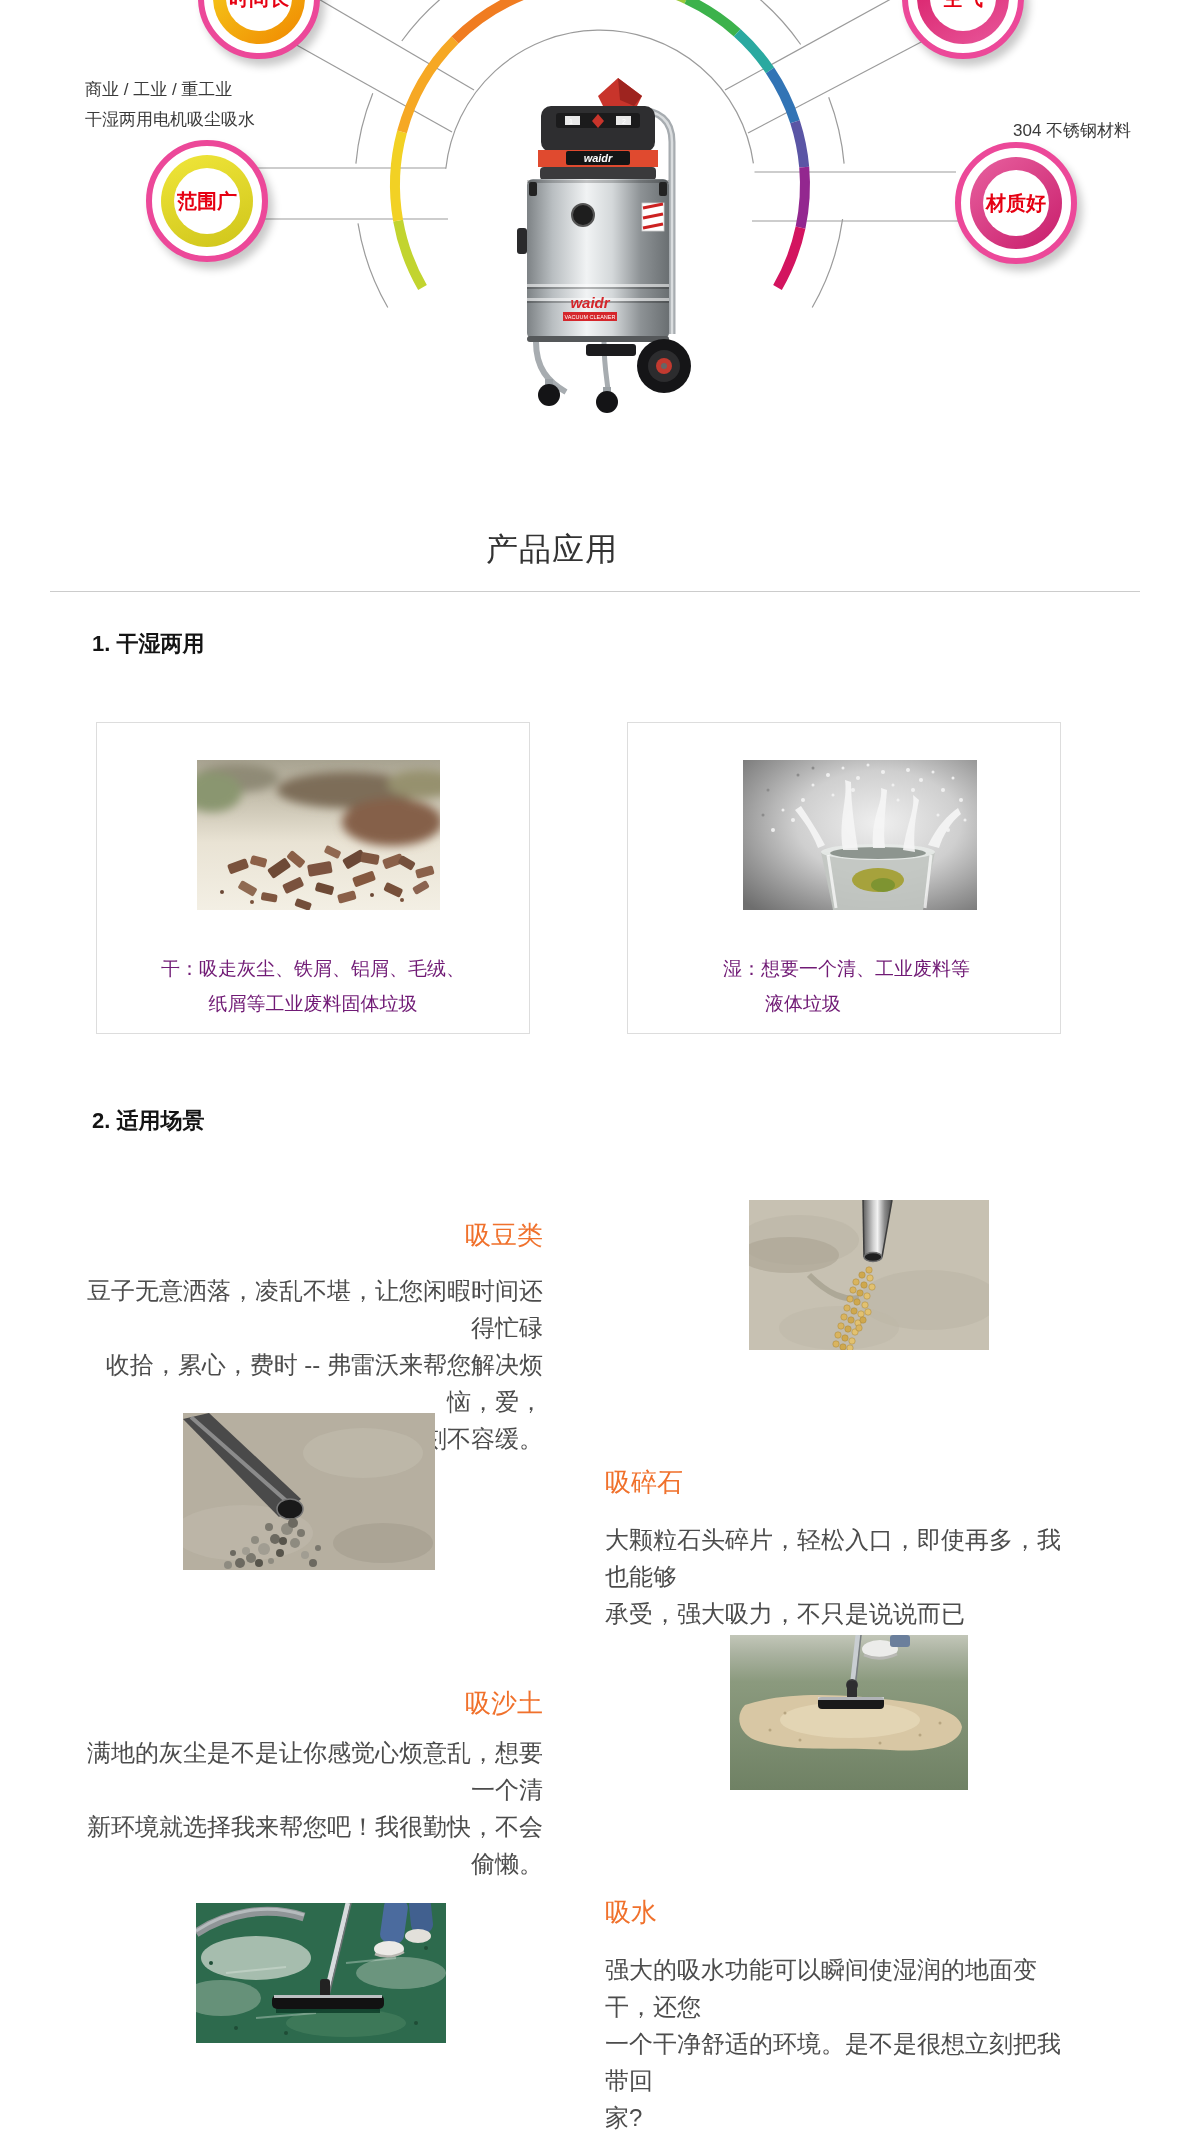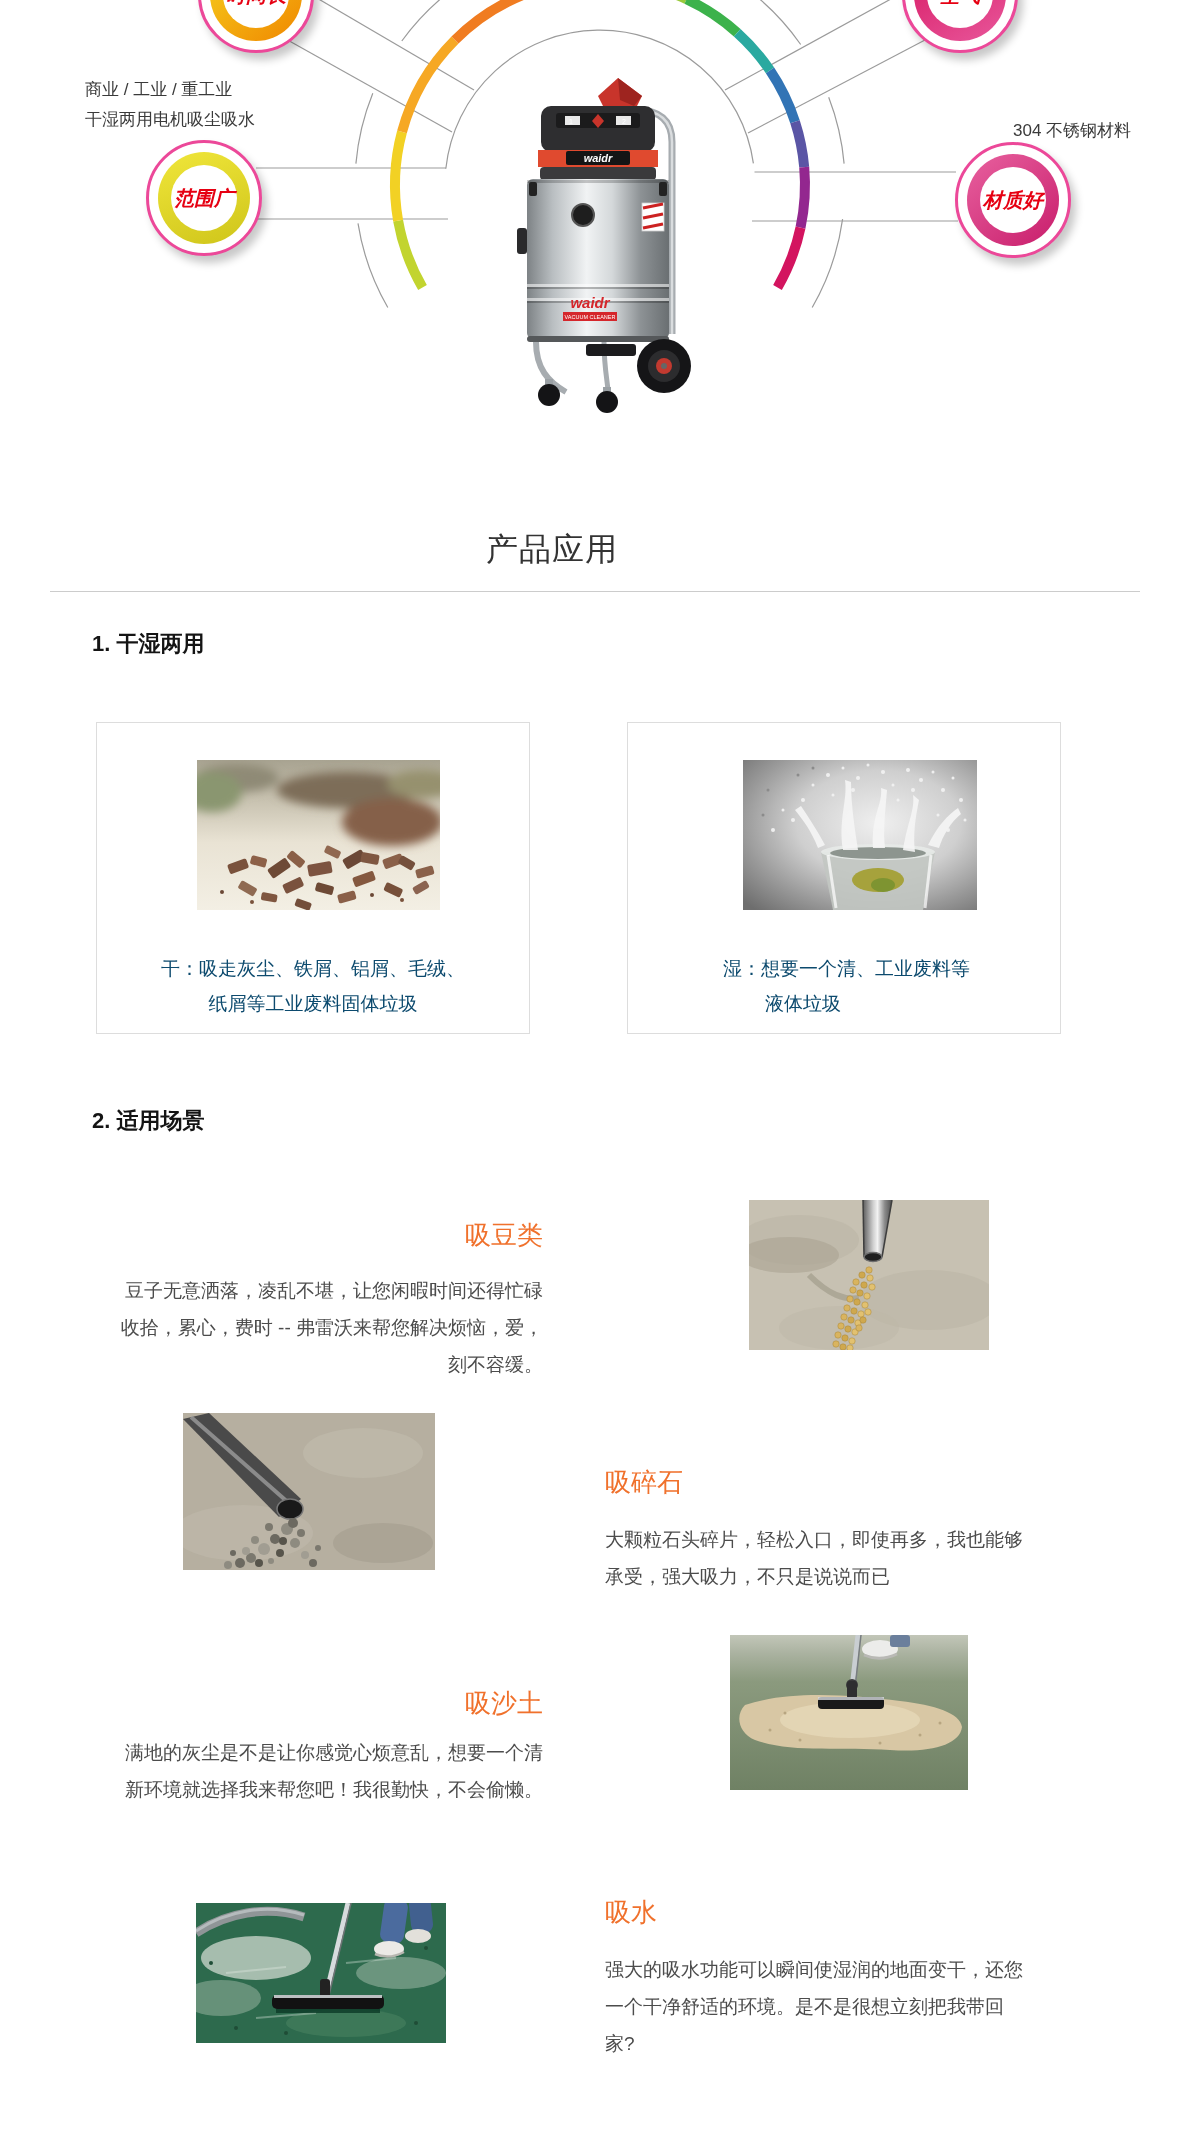--- a/index.html
+++ b/index.html
@@ -2,22 +2,22 @@
 <html><head>
 <meta charset="utf-8">
 <style>
   html,body{margin:0;padding:0;background:#fff;}
   .page{position:relative;width:1200px;height:2153px;margin:0 auto;background:#fff;
         font-family:"Liberation Sans","DejaVu Sans",sans-serif;overflow:hidden;}
   
   .hero{position:absolute;left:0;top:0;width:1200px;height:432px;overflow:hidden;}
   .hero svg{position:absolute;left:0;top:0;}
   .badge{position:absolute;width:110px;height:110px;border-radius:50%;background:#fff;
-         border:3px solid #ec4899;box-shadow:5px 7px 9px rgba(0,0,0,.22);
-         display:flex;align-items:center;justify-content:center;font-style:italic;}
+         border:6px solid #ec4899;box-shadow:5px 7px 9px rgba(0,0,0,.22);
+         display:flex;align-items:center;justify-content:center;}
   .badge .ring{width:92px;height:92px;border-radius:50%;display:flex;align-items:center;justify-content:center;}
   .badge .core{width:66px;height:66px;border-radius:50%;background:#fff;display:flex;align-items:center;justify-content:center;}
   .badge .core span{font-size:20px;font-weight:bold;color:#e60012;white-space:nowrap;}
   .ring-time{background:linear-gradient(140deg,#f6d51f,#f08700);}
   .ring-air{background:linear-gradient(150deg,#d6145f,#e8579b);}
   .ring-range{background:linear-gradient(160deg,#f0e63a,#cfc51a);}
   .ring-material{background:linear-gradient(140deg,#e8619f,#c81d6b);}
   .tagline{position:absolute;left:57px;font-size:17px;color:#3a3a3a;margin-left:28px;}
   .tl1{top:78px}.tl2{top:108px}
   .material-note{position:absolute;left:1013px;top:88px;font-size:17px;color:#3a3a3a;margin-top:31px;}
@@ -26,28 +26,28 @@
               font-size:32px;font-weight:400;color:#333;letter-spacing:1px;}
   .divider{position:absolute;left:50px;top:591px;width:1090px;height:1px;background:#ccc;}
   .sub-heading{position:absolute;left:92px;margin:0;font-size:22px;font-weight:700;color:#141414;}
   .sh1{top:629px}.sh2{top:1106px}
   
   .dwbox{position:absolute;top:722px;width:434px;height:312px;border:1px solid #ddd;box-sizing:border-box;}
   .dw-left{left:96px}.dw-right{left:627px}
   .dwimg{position:absolute;top:37px;overflow:hidden;line-height:0;}
   .dwimg.ia{left:100px;width:243px;height:150px;}
   .dwimg.ib{left:115px;width:234px;height:150px;}
-  .cap{position:absolute;top:228px;font-size:19px;color:#0c4a6e;line-height:35px;margin:0;}
+  .cap{position:absolute;top:228px;font-size:19px;color:#701a75;line-height:35px;margin:0;}
   .cap-l{left:0;width:100%;text-align:center;}
   .cap-r{left:95px;}
   .cap-r .indent{display:block;padding-left:42px;}
   .cap span{display:block;}
   
   .scn-title{position:absolute;margin:0;font-size:26px;font-weight:400;color:#f0712c;text-align:center;}
-  .scn-body{position:absolute;margin:0;font-size:19px;color:#4c4c4c;line-height:37px;}
+  .scn-body{position:absolute;margin:0;font-size:24px;color:#4c4c4c;line-height:37px;}
   .scn-body span{display:block;}
   .ta-r{text-align:right;}
   .photo{position:absolute;overflow:hidden;line-height:0;}
 </style>
 </head>
 <body>
 
 <div class="page">
 
   <section class="hero">

